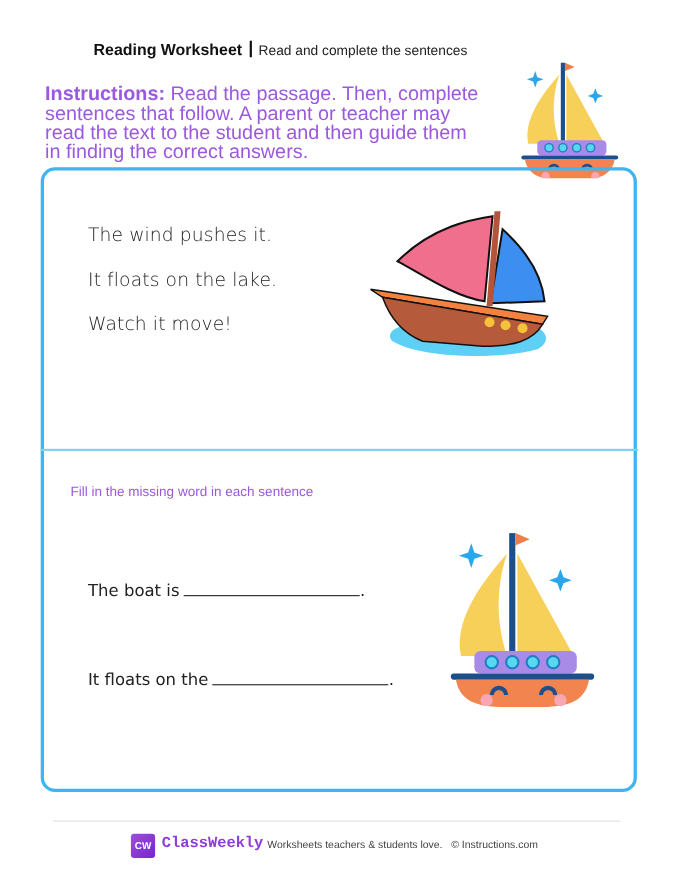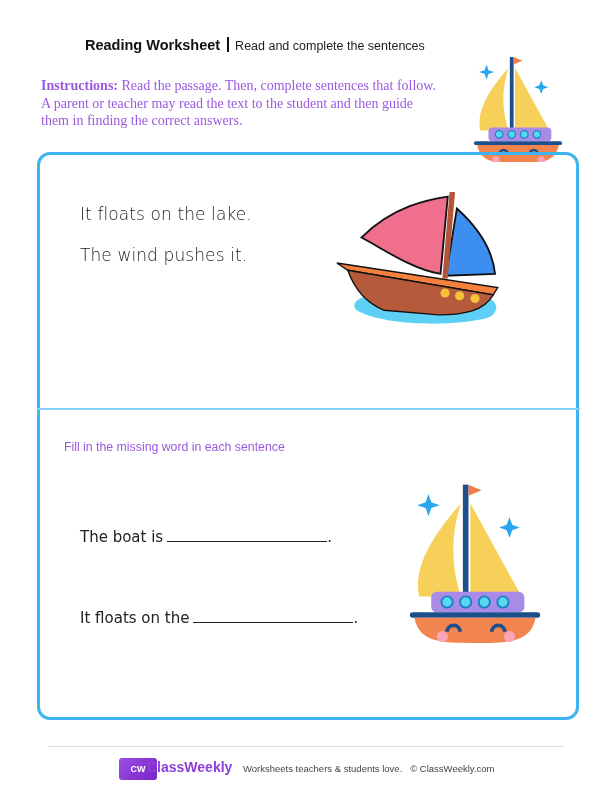--- a/index.html
+++ b/index.html
@@ -2,32 +2,32 @@
 <html><head>
 <meta charset="utf-8">
 <style>
   html, body { margin: 0; padding: 0; background: #ffffff; }
   body { width: 612px; height: 792px; position: relative; overflow: hidden; font-family: "Liberation Sans", sans-serif; }
   .abs { position: absolute; }
   .title-row { left: 41px; top: 37px; font-size: 14.5px; color: #111; white-space: nowrap; margin-left: 44px; }
   .title-main { font-weight: bold; }
   .title-sep { display: inline-block; width: 2px; height: 15px; background: #111; margin: 0 6px 0 7px; vertical-align: -2px; }
   .title-sub { font-size: 12.5px; color: #222; }
-  .instructions { left: 41px; top: 77px; width: 400px; font-size: 14px; line-height: 17.5px; color: #9b59e0; font-family: Liberation Serif, serif; }
+  .instructions { left: 41px; top: 77px; width: 400px; font-size: 18px; line-height: 17.5px; color: #9b59e0; }
   .instructions b { font-weight: bold; color: #9b59e0; }
   .box { left: 37px; top: 152px; width: 536px; height: 562px; border: 3px solid #3eb5f1; border-radius: 13px; background: transparent; }
   .divider { left: 37px; top: 408px; width: 543px; height: 2px; background: #7fd0f5; }
   .reading { left: 80px; top: 204px; font-family: "DejaVu Sans", sans-serif; font-size: 17px; color: #222; font-weight: 300; }
   .reading div { height: 40.5px; letter-spacing: 0.1px; }
   .fill-label { left: 64px; top: 440px; font-size: 12.3px; color: #9b59e0; text-align: center; }
   .q { left: 80px; font-family: "DejaVu Sans", sans-serif; font-size: 15px; color: #222; white-space: nowrap; }
   .blank { display: inline-block; width: 160px; border-bottom: 1.3px solid #222; height: 14px; margin-left: 4px; }
   .footer-line { left: 48px; top: 746px; width: 516px; height: 1px; background: #dedede; }
-  .logo-box { left: 119px; top: 758px; width: 38px; height: 22px; border-radius: 3px; background: linear-gradient(135deg,#9b4fe0,#7a24c9); color: #fff; font-size: 9px; font-weight: bold; text-align: center; line-height: 22px; }
-  .logo-text { left: 147px; top: 759px; font-size: 14px; font-weight: bold; color: #8d3ed8; }
+  .logo-box { left: 119px; top: 758px; width: 22px; height: 22px; border-radius: 3px; background: linear-gradient(135deg,#9b4fe0,#7a24c9); color: #fff; font-size: 9px; font-weight: bold; text-align: center; line-height: 22px; }
+  .logo-text { left: 147px; top: 759px; font-size: 14px; font-weight: bold; color: #8d3ed8; font-family: Liberation Mono, monospace; }
   .footer-text { left: 243px; top: 763px; font-size: 9.5px; color: #444; white-space: nowrap; }
 </style>
 </head>
 <body>
 
 <div class="abs title-row">
   <span class="title-main">Reading Worksheet</span><span class="title-sep"></span><span class="title-sub">Read and complete the sentences</span>
 </div>
 
 <div class="abs instructions">
@@ -51,22 +51,23 @@
   <path d="M45 163 a7 7 0 0 1 14 0" stroke="#1c4f8c" stroke-width="4" fill="none"></path>
   <path d="M93 163 a7 7 0 0 1 14 0" stroke="#1c4f8c" stroke-width="4" fill="none"></path>
   <circle cx="40" cy="172" r="6" fill="#f8a6b3"></circle>
   <circle cx="112" cy="172" r="6" fill="#f8a6b3"></circle>
 </svg>
 
 <div class="abs box"></div>
 <div class="abs divider"></div>
 
 <div class="abs reading">
+  <div>The wind pushes it.</div>
   <div>It floats on the lake.</div>
-  <div>The wind pushes it.</div>
+  <div>Watch it move!</div>
 </div>
 
 <svg class="abs" style="left:328px;top:183px" width="185" height="150" viewBox="0 0 200 165">
   <path d="M30 140 C20 130 40 120 60 125 C90 118 130 120 160 122 C185 125 190 140 175 148 C140 158 60 158 30 140z" fill="#5fd0f5"></path>
   <path d="M35 60 C70 25 110 18 130 15 L122 100 C90 95 55 70 35 60z" fill="#f06f8c" stroke="#111" stroke-width="2"></path>
   <path d="M140 28 C170 55 180 80 182 100 L128 102z" fill="#3c8ef0" stroke="#111" stroke-width="2"></path>
   <path d="M132 10 L138 10 L130 105 L124 105z" fill="#b2553a"></path>
   <path d="M8 88 L185 115 L180 123 L20 96z" fill="#f5813f" stroke="#111" stroke-width="1.5"></path>
   <path d="M20 96 L180 123 C170 140 150 145 120 145 L60 140 C35 130 25 110 20 96z" fill="#b65a3c" stroke="#111" stroke-width="1.5"></path>
   <circle cx="127" cy="121" r="5" fill="#f5c23a"></circle>
@@ -100,14 +101,14 @@
   <path d="M45 163 a7 7 0 0 1 14 0" stroke="#1c4f8c" stroke-width="4" fill="none"></path>
   <path d="M93 163 a7 7 0 0 1 14 0" stroke="#1c4f8c" stroke-width="4" fill="none"></path>
   <circle cx="40" cy="168" r="6" fill="#f8a6b3"></circle>
   <circle cx="112" cy="168" r="6" fill="#f8a6b3"></circle>
 </svg>
 
 <div class="abs footer-line"></div>
 <div class="abs logo-box">CW</div>
 <div class="abs logo-text">ClassWeekly</div>
 <div class="abs footer-text">
-  <span>Worksheets teachers &amp; students love.</span>&nbsp;&nbsp;&nbsp;<span>© ClassWeekly.com</span>
+  <span>Worksheets teachers &amp; students love.</span>&nbsp;&nbsp;&nbsp;<span>© Instructions.com</span>
 </div>
 
 </body></html>

